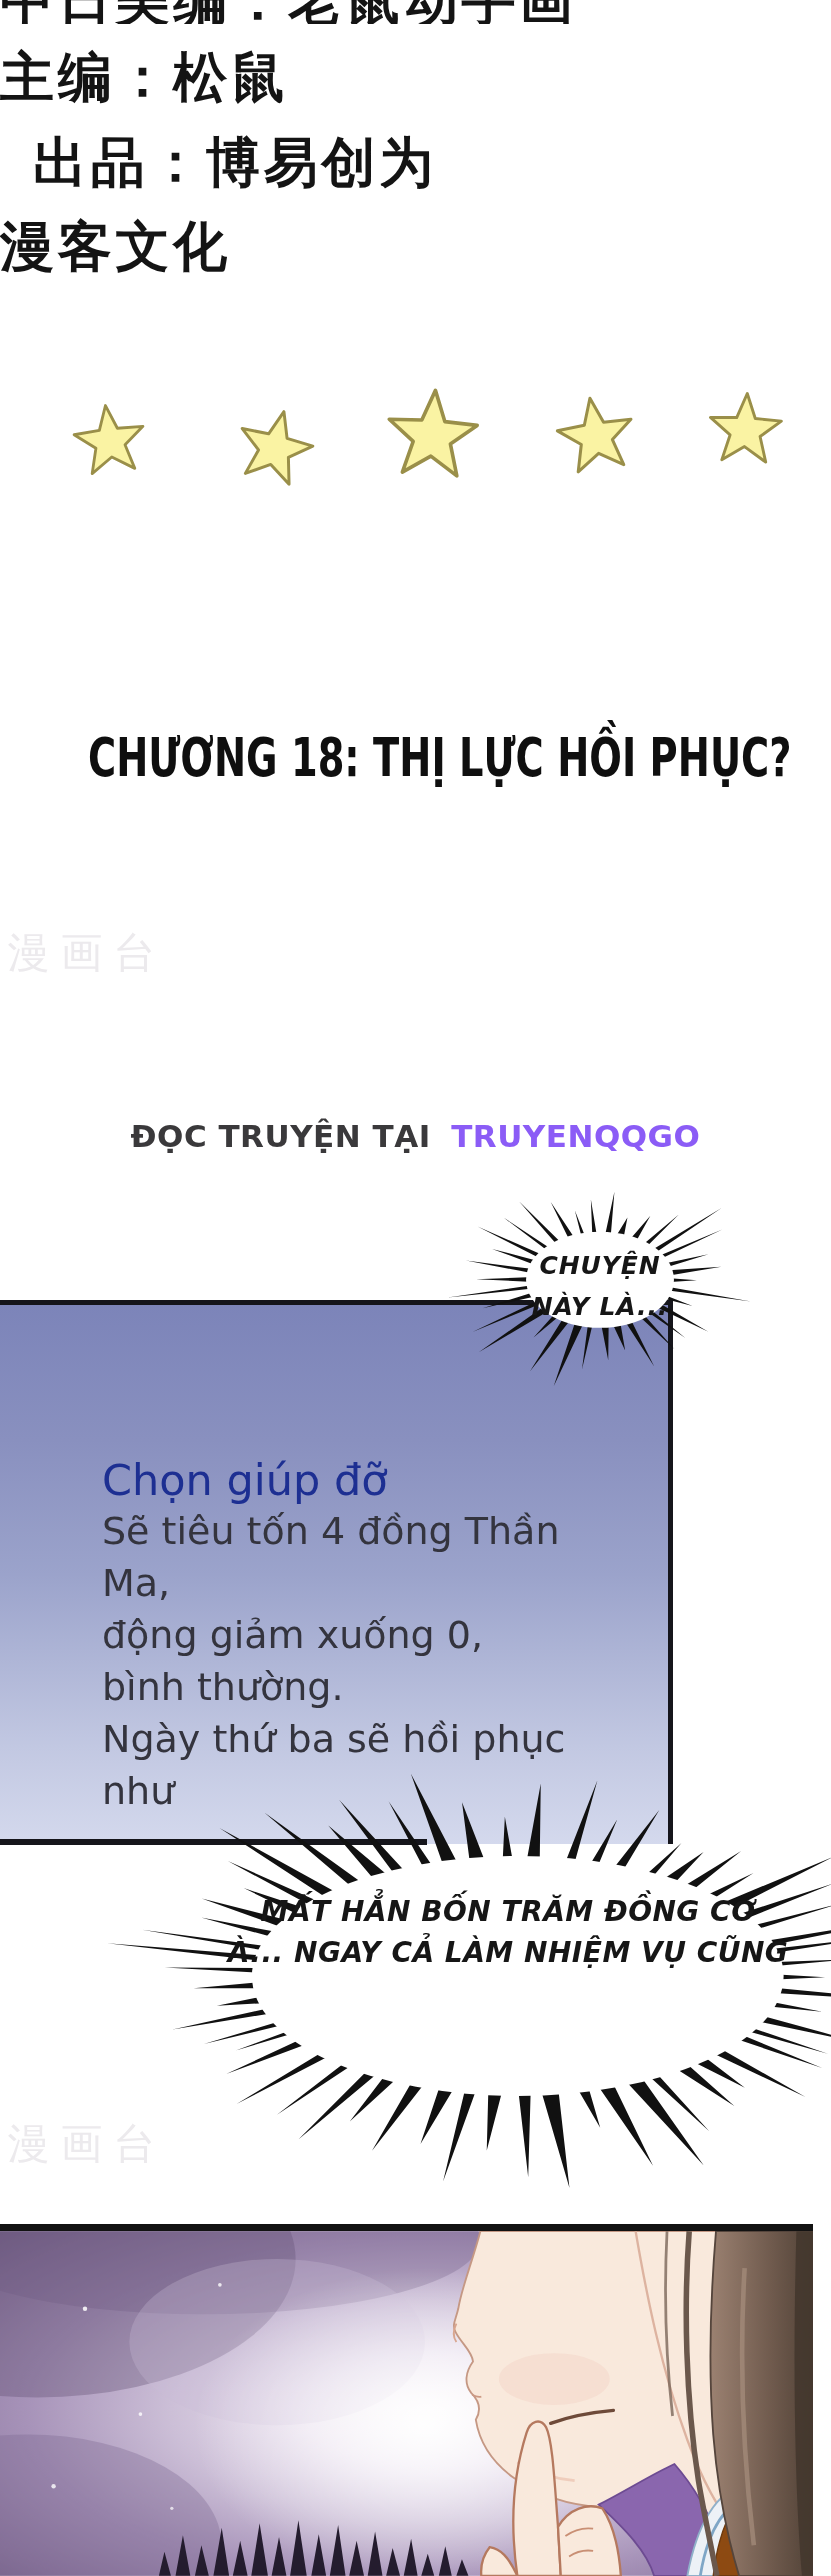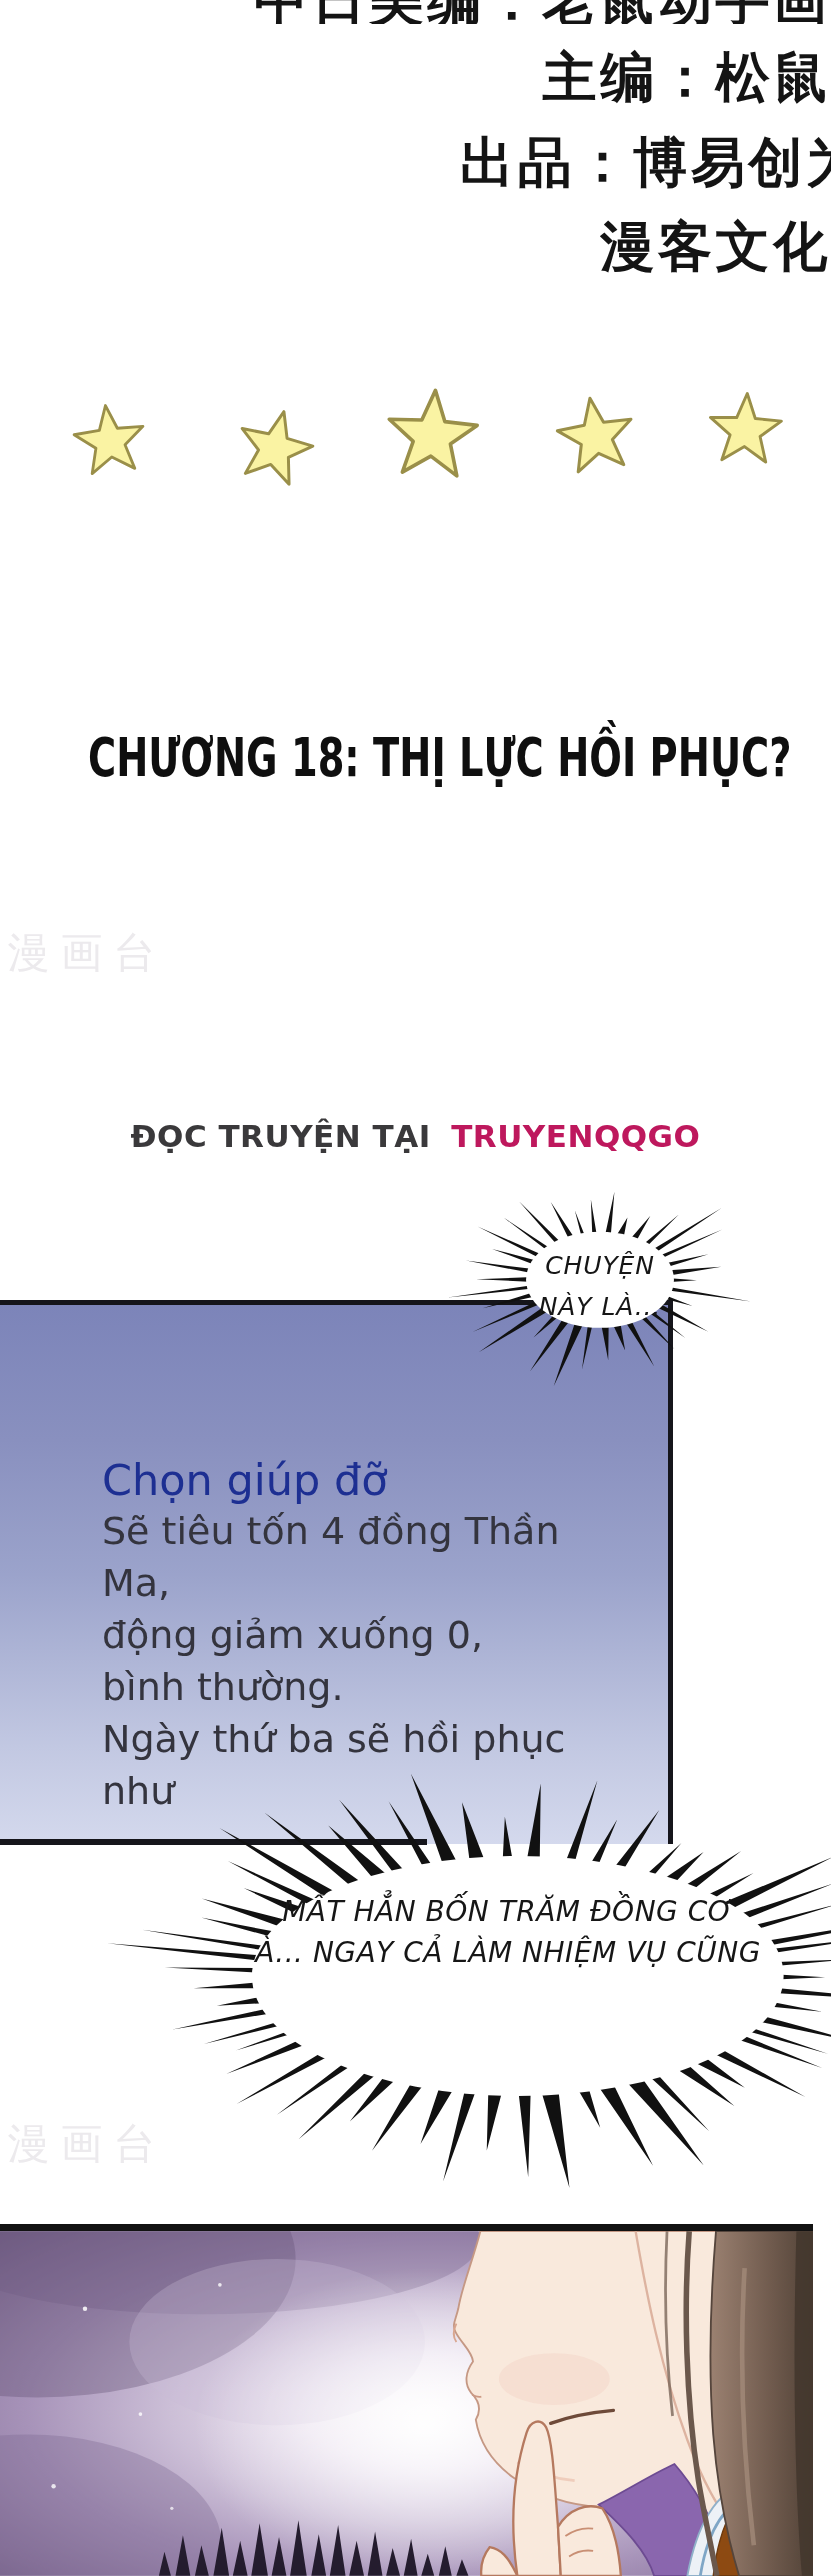--- a/index.html
+++ b/index.html
@@ -4,21 +4,21 @@
 <style>
   html,body{margin:0;padding:0;background:#888;}
   .page{position:relative;width:831px;height:2576px;background:#ffffff;margin:0 auto;
         overflow:hidden;font-family:"DejaVu Sans",sans-serif;}
 
   
   .credits{position:absolute;top:0;left:0;width:100%;color:#141414;
            font-family:"Liberation Serif","DejaVu Serif",serif;font-weight:bold;}
   .credits .clip{position:absolute;top:0;left:0;width:100%;height:24px;overflow:hidden;}
   .credits .clip span{display:block;margin-top:-35px;}
-  .credits div{white-space:nowrap;text-align:right;font-size:54px;letter-spacing:3.7px;}
+  .credits div{white-space:nowrap;text-align:left;font-size:54px;letter-spacing:3.7px;}
   .cr2{position:absolute;top:42px;left:0;width:100%;}
   .cr3{position:absolute;top:127px;left:0;width:100%;padding-left:33px;}
   .cr4{position:absolute;top:211px;left:0;width:100%;}
 
   
   .stars{position:absolute;top:377px;left:0;width:100%;height:111px;}
   .star{position:absolute;}
   .star svg{display:block;}
 
   
@@ -42,21 +42,21 @@
      background:linear-gradient(180deg,#7c84b9 0%,#8990bf 25%,#9ba3cb 50%,#c2c8e2 82%,#d4d9ed 100%);}
   .panel-bottom-border{position:absolute;left:0;top:1839px;width:427px;height:5.5px;background:#15151b;z-index:2;}
   .panel-text{position:absolute;left:102px;top:150px;width:536px;}
   .panel-title{font-size:43px;font-weight:normal;letter-spacing:0;}
   .panel-line{font-size:38px;color:#34343e;line-height:52px;letter-spacing:0;}
   .panel-line:first-of-type{margin-top:11px;}
 
   
   .burst{position:absolute;z-index:3;}
   .burst svg{display:block;overflow:visible;}
-  .burst .txt{position:absolute;text-align:center;font-weight:normal;font-style:italic;
+  .burst .txt{position:absolute;text-align:center;font-weight:bold;font-style:italic;
      color:#161616;white-space:nowrap;}
   .b1{left:429px;top:1166px;width:342px;height:246px;}
   .b1 .txt{left:50%;top:79px;transform:translateX(-50%);font-size:25px;line-height:41px;letter-spacing:0.9px;}
   .b2{left:102px;top:1736px;width:730px;height:480px;}
   .b2 .txt{left:406px;top:155px;transform:translateX(-50%);font-size:28px;line-height:41px;letter-spacing:0.5px;}
 
   
   .art-border{position:absolute;left:0;top:2224px;width:813px;height:7.4px;background:#121212;z-index:1;}
   .art{position:absolute;left:0;top:2231px;width:813px;height:345px;z-index:1;}
   .art svg{display:block;}
@@ -105,21 +105,21 @@
 
   <div class="chapter">
     <span>CHƯƠNG 18: THỊ LỰC HỒI PHỤC?</span>
   </div>
 
   <div class="wm wm1">漫画台</div>
   <div class="wm wm2">漫画台</div>
 
   <div class="sitecredit">
     <span class="pre">ĐỌC TRUYỆN TẠI</span>
-    <span class="site" style="color:#be185d;">TRUYENQQGO</span>
+    <span class="site" style="color:#8b5cf6;">TRUYENQQGO</span>
   </div>
 
   <div class="panel">
     <div class="panel-text">
       <div class="panel-title" style="color:#1d2f92;">Chọn giúp đỡ</div>
       <div class="panel-line">Sẽ tiêu tốn 4 đồng Thần Ma,</div>
       <div class="panel-line">động giảm xuống 0,</div>
       <div class="panel-line">bình thường.</div>
       <div class="panel-line">Ngày thứ ba sẽ hồi phục như</div>
     </div>

